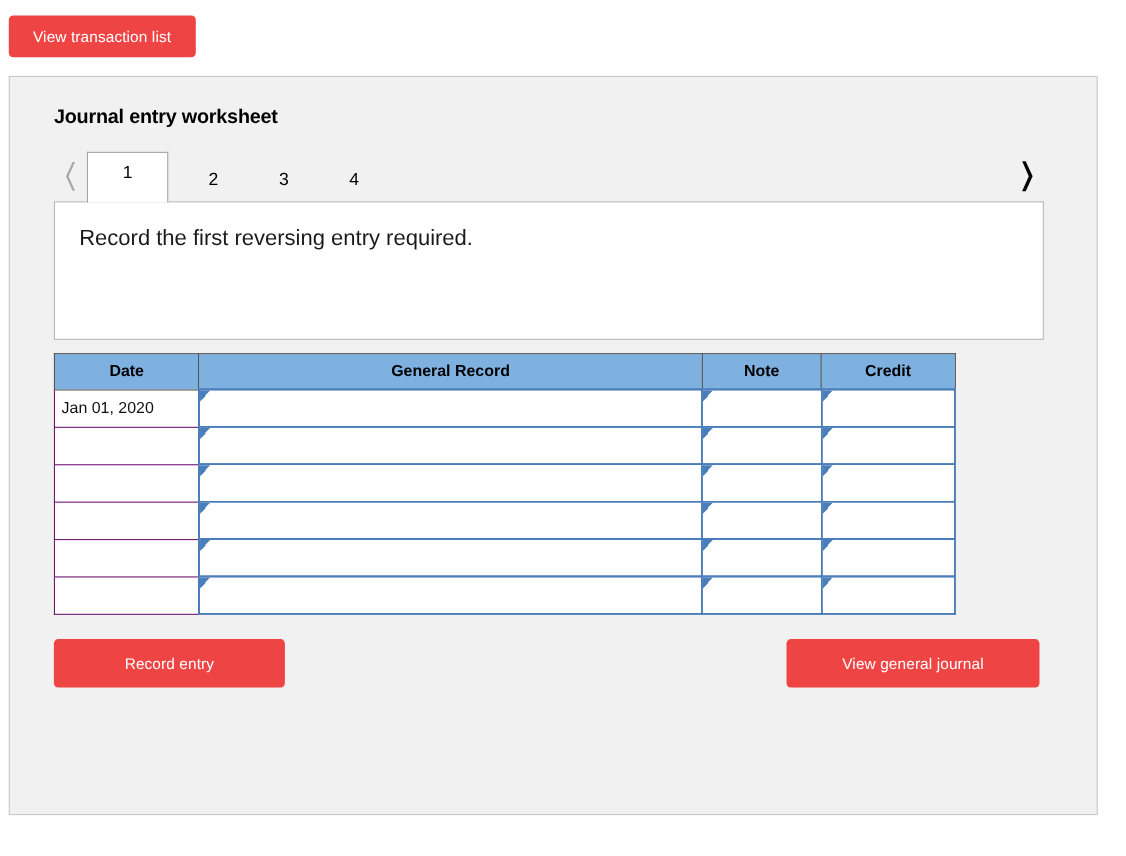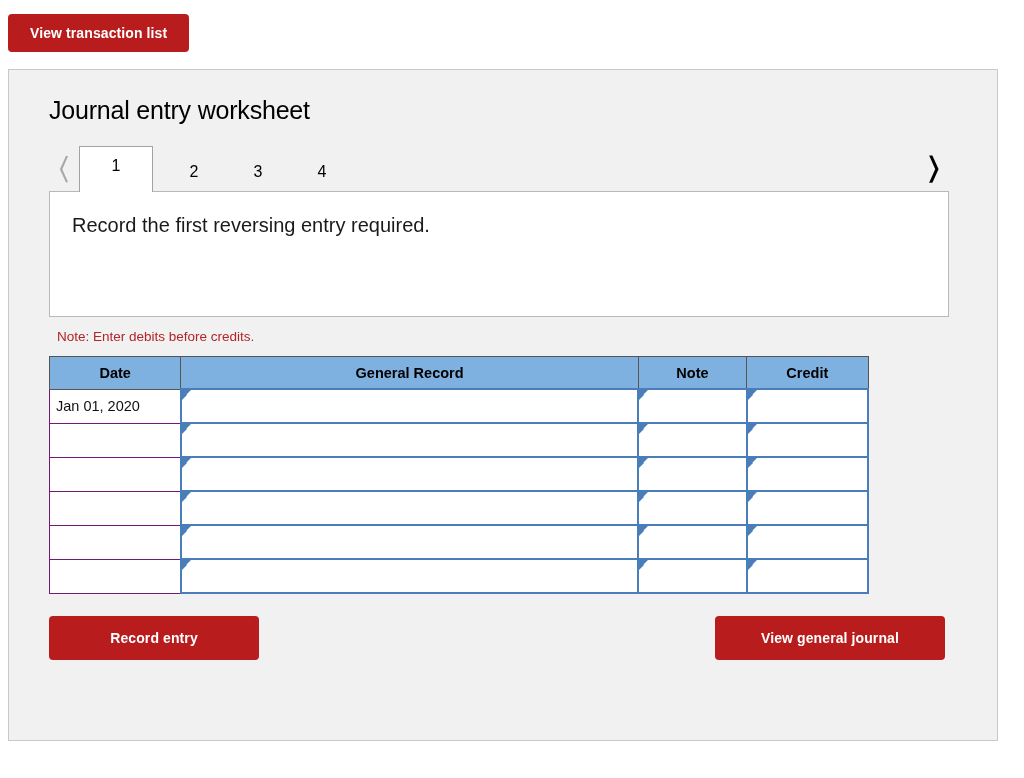--- a/index.html
+++ b/index.html
@@ -15,23 +15,23 @@
   }
 
   
   .top-bar {
     padding: 14px 0 0 8px;
   }
   .btn {
     display: inline-flex;
     align-items: center;
     justify-content: center;
-    background: #b91c1c;
+    background: #ef4444;
     color: #ffffff;
-    font-weight: bold;
+    font-weight: normal;
     font-size: 14px;
     border: none;
     border-radius: 4px;
     cursor: pointer;
     font-family: "Liberation Sans", sans-serif;
     letter-spacing: 0.1px;
   }
   .btn-transaction {
     height: 38px;
     padding: 0 22px;
@@ -45,22 +45,22 @@
     background: #f1f1f1;
     height: 672px;
     box-sizing: border-box;
     padding: 0 0 0 0;
   }
   .panel-inner {
     padding: 26px 0 0 40px;
   }
 
   .page-title {
-    font-size: 25px;
-    font-weight: normal;
+    font-size: 18px;
+    font-weight: bold;
     color: #000000;
     margin: 0 0 0 0;
     letter-spacing: -0.2px;
   }
 
   
   .tabs-row {
     display: flex;
     align-items: flex-end;
     height: 46px;
@@ -231,21 +231,20 @@
 
       <div class="tab tab-plain">4</div>
 
       <span class="chev chev-next">〉</span>
     </div>
 
     <div class="instruction-box">
       <span>Record the first reversing entry required.</span>
     </div>
 
-    <div class="note">Note: Enter debits before credits.</div>
 
     <table class="journal">
       <colgroup>
         <col class="col-date">
         <col class="col-gj">
         <col class="col-debit">
         <col class="col-credit">
       </colgroup>
       <thead>
         <tr>

